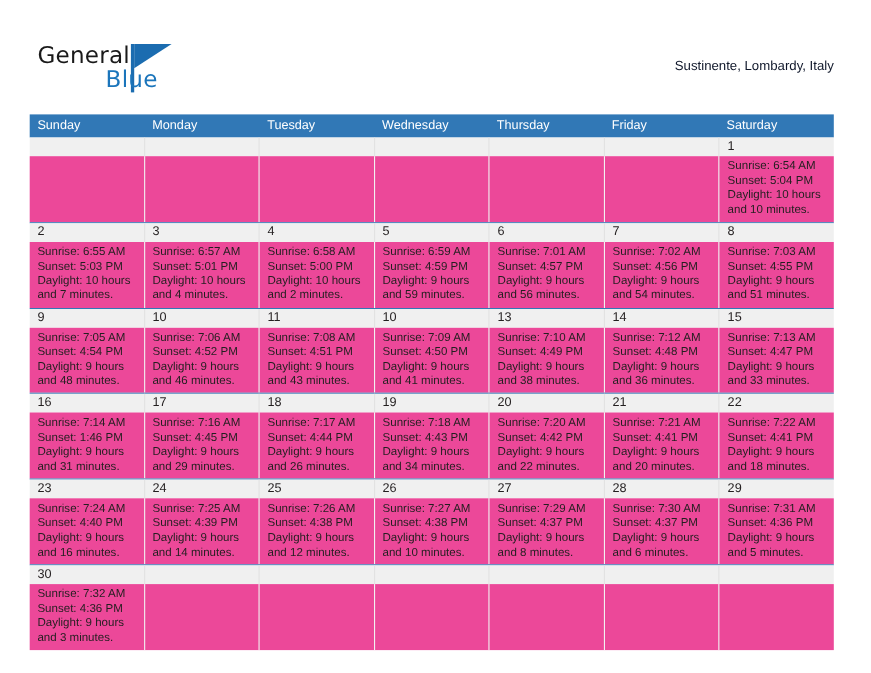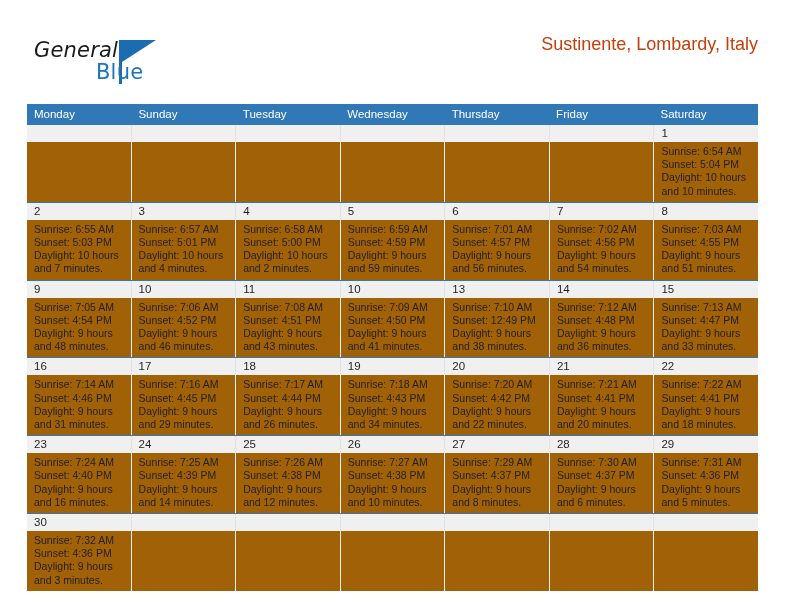--- a/index.html
+++ b/index.html
@@ -39,21 +39,20 @@
   }
   .brand-general {
     position: absolute;
     left: 0;
     top: 0;
     font-size: 21px;
     letter-spacing: 0.2px;
     color: #1a1a1a;
     font-family: "DejaVu Sans", sans-serif;
     font-weight: 400;
-    font-style: italic;
   }
   .brand-blue {
     position: absolute;
     left: 62px;
     top: 22px;
     font-size: 21px;
     letter-spacing: 0.2px;
     color: #1b75bb;
     font-family: "DejaVu Sans", sans-serif;
     font-weight: 400;
@@ -84,24 +83,24 @@
   }
   .cal-title {
     font-size: 26px;
     font-weight: 400;
     color: #231f20;
     line-height: 32px;
     white-space: nowrap;
     font-family: "Liberation Sans", sans-serif;
   }
   .cal-subtitle {
-    margin-top: 6px;
-    font-size: 18px;
+    margin-top: 22px;
+    font-size: 12px;
     font-weight: 400;
-    color: #c2410c;
+    color: #0f172a;
     line-height: 17px;
     white-space: nowrap;
   }
 
   
   .calendar {
     position: absolute;
     left: 27px;
     top: 104px;
     width: 731px;
@@ -142,21 +141,21 @@
     font-size: 11.5px;
     line-height: 17px;
     color: #231f20;
     border-left: 1px solid #e2e2e2;
   }
   .daynum:first-child {
     border-left: none;
   }
   .week-body {
     display: flex;
-    background: #a16207;
+    background: #ec4899;
     min-height: 55px;
   }
   .cell {
     flex: 1 1 0;
     box-sizing: border-box;
     padding: 3px 5px 4px 7px;
     border-left: 1px solid #f2f2f2;
   }
   .cell:first-child {
     border-left: none;
@@ -186,22 +185,22 @@
     </div>
 
     <div class="title-block">
       <div class="cal-subtitle">Sustinente, Lombardy, Italy</div>
     </div>
 
   </div>
 
   <div class="calendar">
     <div class="weekday-row" id="weekday-row">
+        <div class="weekday">Sunday</div>
         <div class="weekday">Monday</div>
-        <div class="weekday">Sunday</div>
         <div class="weekday">Tuesday</div>
         <div class="weekday">Wednesday</div>
         <div class="weekday">Thursday</div>
         <div class="weekday">Friday</div>
         <div class="weekday">Saturday</div>
       </div>
     <div id="weeks-container">
         <div class="week">
           <div class="week-daterow">
             <div class="daynum"></div>
@@ -324,21 +323,21 @@
               <div class="line">and 43 minutes.</div>
             </div>
             <div class="cell">
               <div class="line">Sunrise: 7:09 AM</div>
               <div class="line">Sunset: 4:50 PM</div>
               <div class="line">Daylight: 9 hours</div>
               <div class="line">and 41 minutes.</div>
             </div>
             <div class="cell">
               <div class="line">Sunrise: 7:10 AM</div>
-              <div class="line">Sunset: 12:49 PM</div>
+              <div class="line">Sunset: 4:49 PM</div>
               <div class="line">Daylight: 9 hours</div>
               <div class="line">and 38 minutes.</div>
             </div>
             <div class="cell">
               <div class="line">Sunrise: 7:12 AM</div>
               <div class="line">Sunset: 4:48 PM</div>
               <div class="line">Daylight: 9 hours</div>
               <div class="line">and 36 minutes.</div>
             </div>
             <div class="cell">
@@ -355,21 +354,21 @@
             <div class="daynum">17</div>
             <div class="daynum">18</div>
             <div class="daynum">19</div>
             <div class="daynum">20</div>
             <div class="daynum">21</div>
             <div class="daynum">22</div>
           </div>
           <div class="week-body">
             <div class="cell">
               <div class="line">Sunrise: 7:14 AM</div>
-              <div class="line">Sunset: 4:46 PM</div>
+              <div class="line">Sunset: 1:46 PM</div>
               <div class="line">Daylight: 9 hours</div>
               <div class="line">and 31 minutes.</div>
             </div>
             <div class="cell">
               <div class="line">Sunrise: 7:16 AM</div>
               <div class="line">Sunset: 4:45 PM</div>
               <div class="line">Daylight: 9 hours</div>
               <div class="line">and 29 minutes.</div>
             </div>
             <div class="cell">

